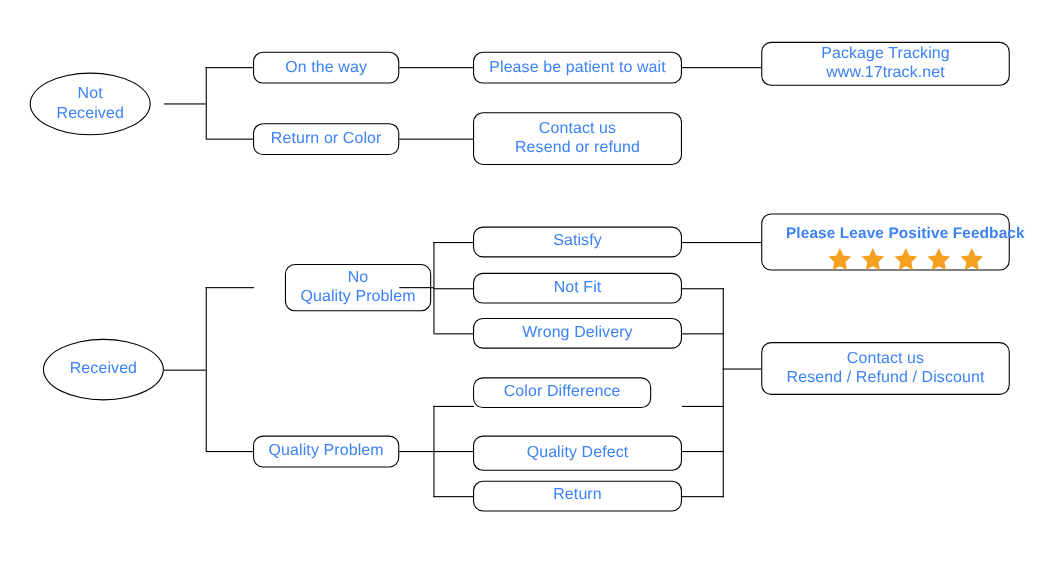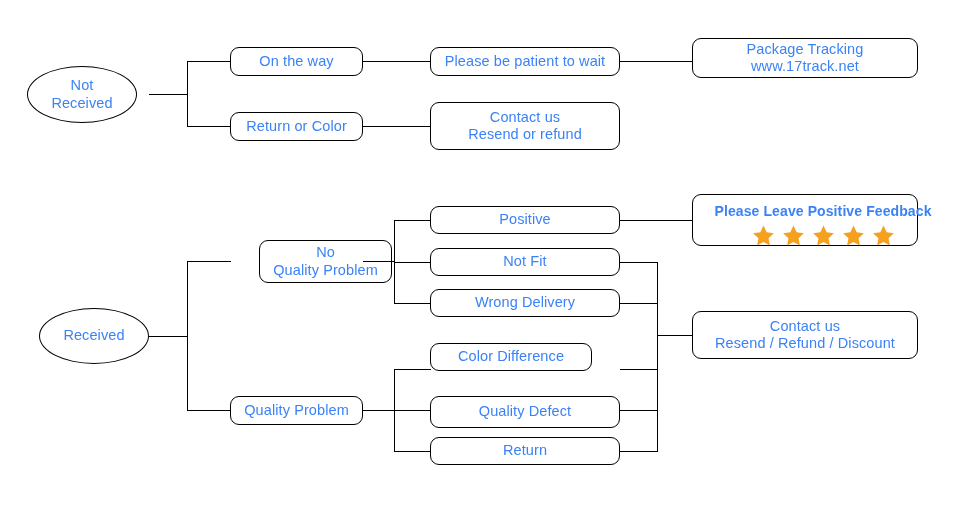--- a/index.html
+++ b/index.html
@@ -134,21 +134,21 @@
     <span class="line">Quality Problem</span>
   </div>
 
   <div class="ln h" style="left:363px; top:261px; width:31px;"></div>
   <div class="ln v" style="left:394px; top:220px; height:83px;"></div>
   <div class="ln h" style="left:394px; top:220px; width:37px;"></div>
   <div class="ln h" style="left:394px; top:262px; width:37px;"></div>
   <div class="ln h" style="left:394px; top:303px; width:37px;"></div>
 
   <div class="node rect" style="left:430px; top:206px; width:190px; height:28px;">
-    <span class="line">Positive</span>
+    <span class="line">Satisfy</span>
   </div>
   <div class="node rect" style="left:430px; top:248px; width:190px; height:28px;">
     <span class="line">Not Fit</span>
   </div>
   <div class="node rect" style="left:430px; top:289px; width:190px; height:28px;">
     <span class="line">Wrong Delivery</span>
   </div>
 
   <div class="ln h" style="left:363px; top:410px; width:31px;"></div>
   <div class="ln v" style="left:394px; top:369px; height:83px;"></div>

